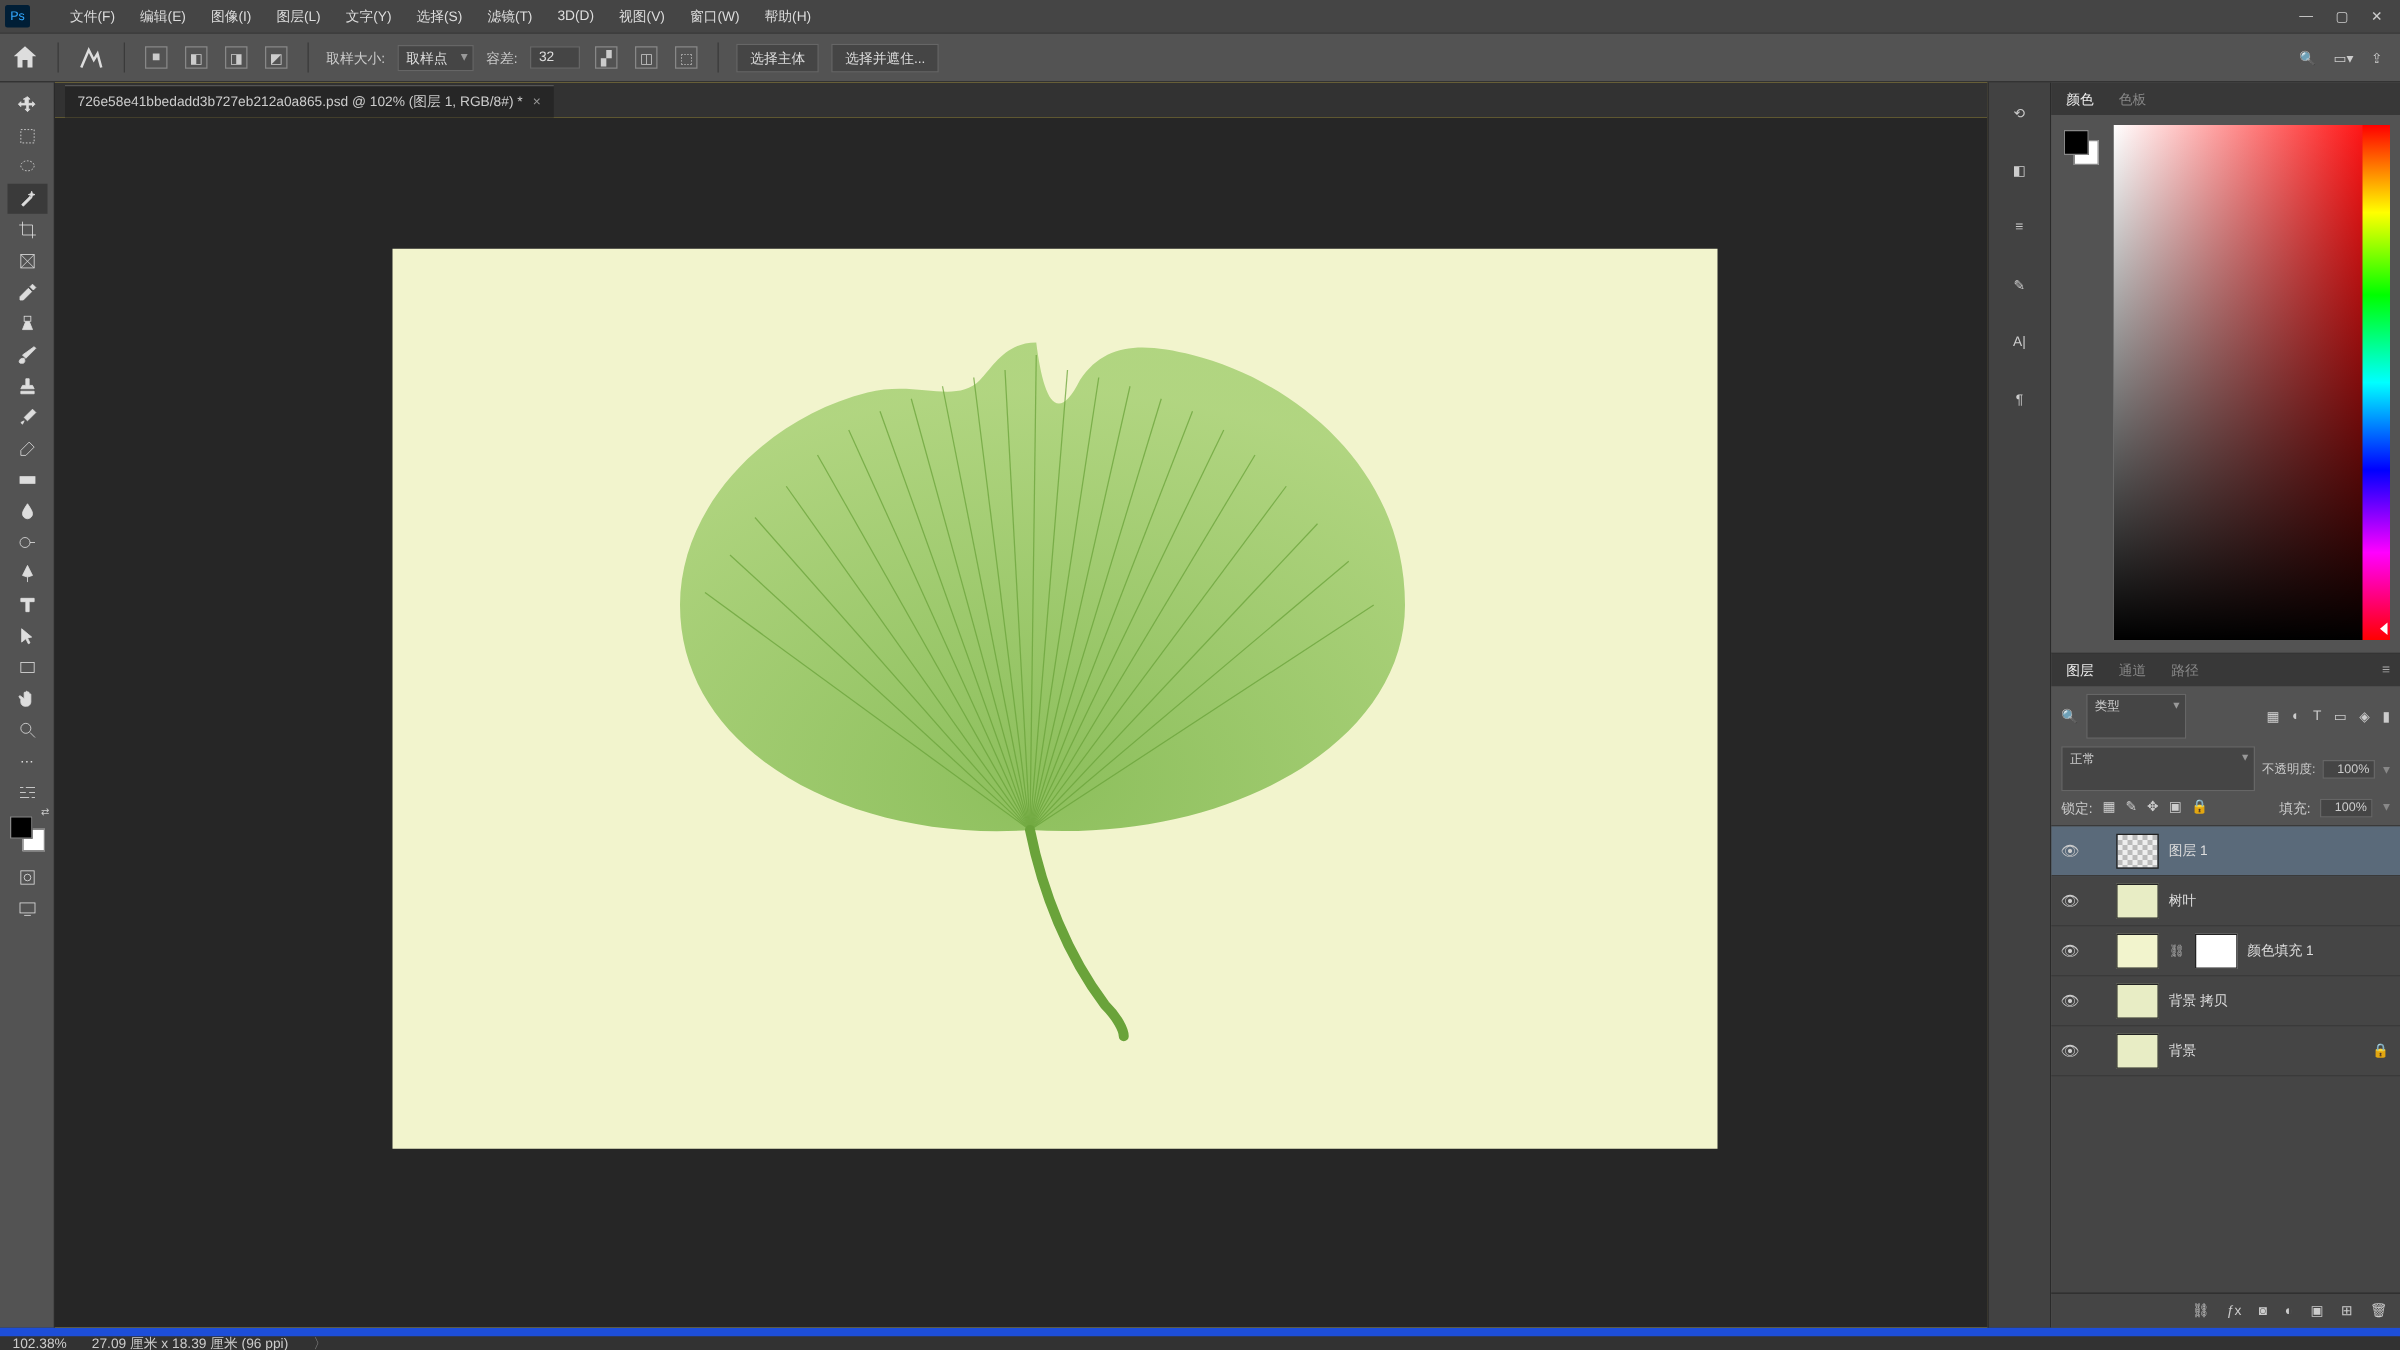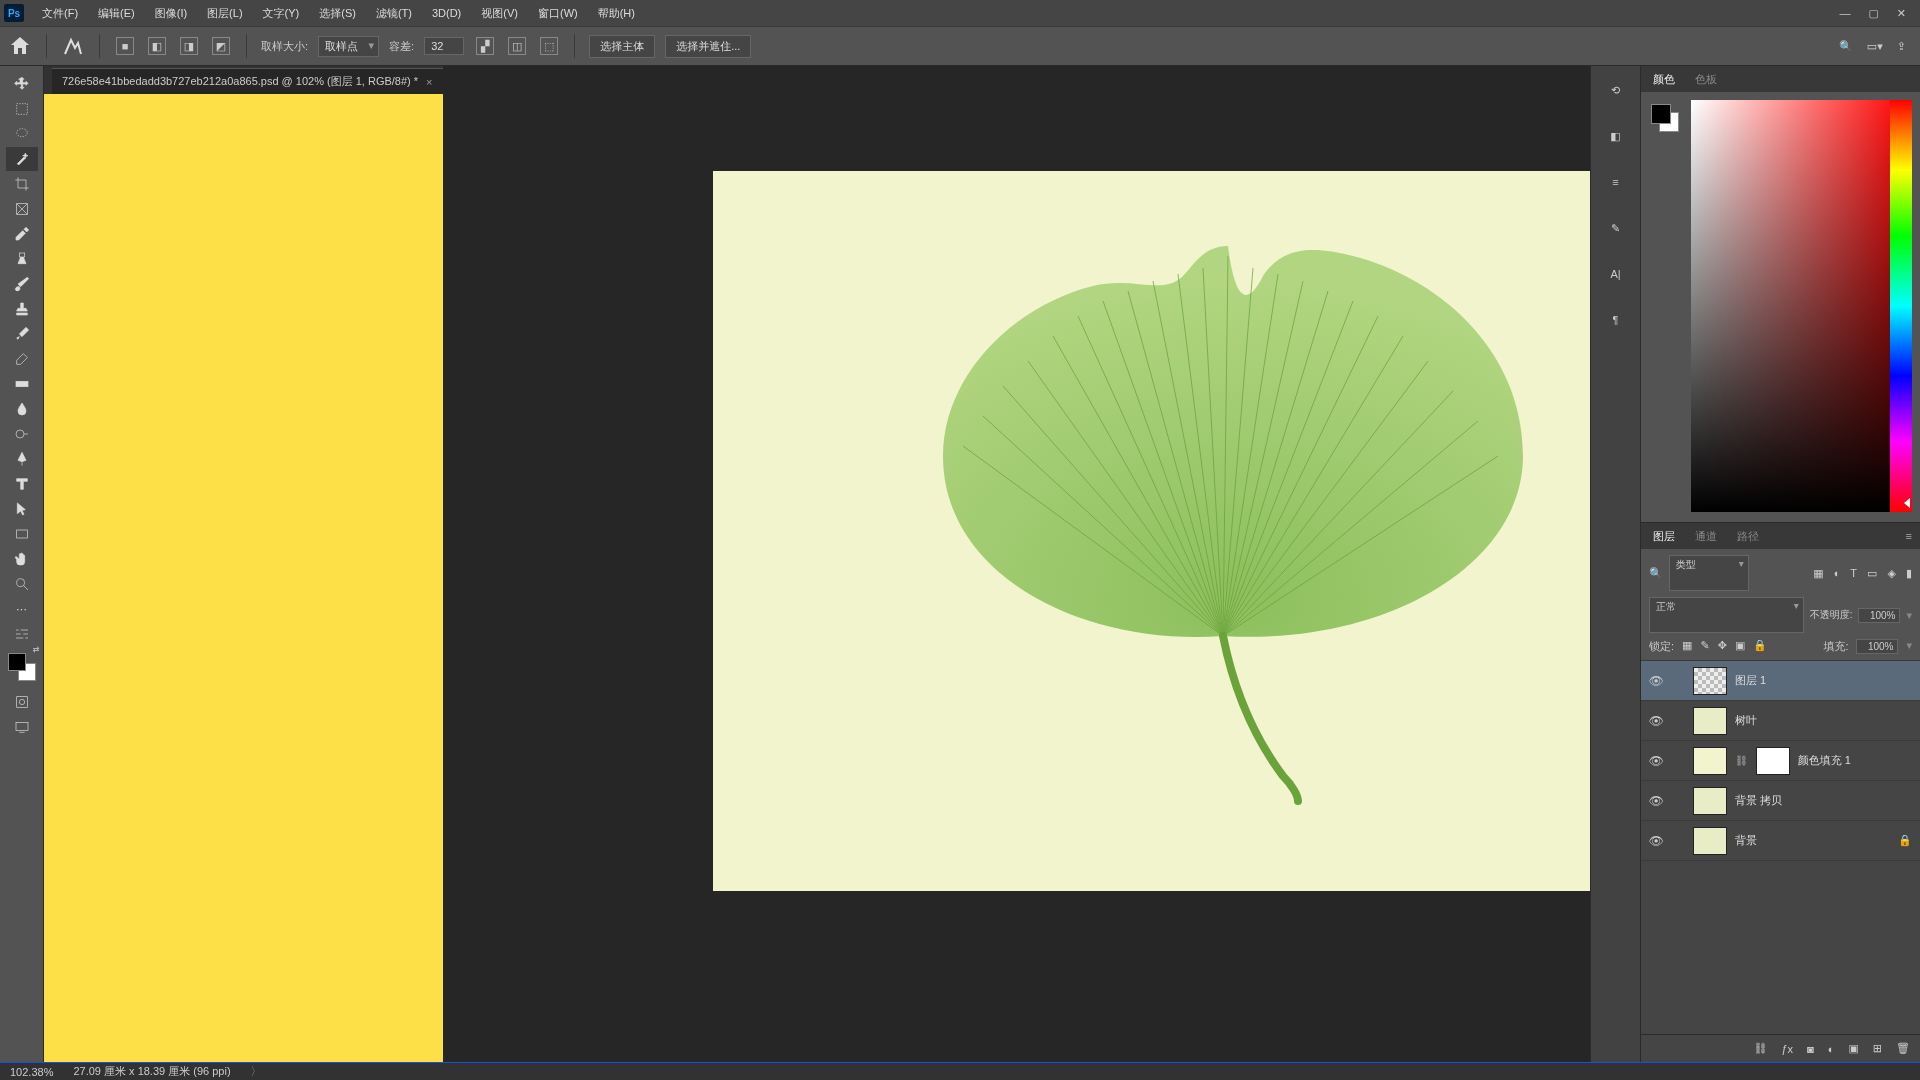--- a/index.html
+++ b/index.html
@@ -1,18 +1,18 @@
 <!DOCTYPE html>
 <html><head>
 <meta charset="utf-8">
 <style>
 *{margin:0;padding:0;box-sizing:border-box;font-family:"Microsoft YaHei",sans-serif;font-size:11px;color:#ccc;user-select:none}
 body{background:#323232;width:1920px;height:1080px;overflow:hidden;position:relative}
 .menubar{height:26px;background:#454545;display:flex;align-items:center;padding-left:4px;gap:0}
-.ps-logo{width:20px;height:18px;background:#001e36;color:#31a8ff;display:flex;align-items:center;justify-content:center;font-weight:bold;font-size:10px;border-radius:2px;margin-right:8px}
+.ps-logo{width:20px;height:18px;background:#001e36;color:#31a8ff;display:flex;align-items:center;justify-content:center;font-weight:normal;font-size:10px;border-radius:2px;margin-right:22px}
 .menu-item{padding:4px 10px;color:#ddd;cursor:default}
 .win-controls{margin-left:auto;display:flex;gap:18px;padding-right:14px;color:#999}
 .optbar{height:40px;background:#535353;display:flex;align-items:center;padding:0 8px;gap:10px;border-top:1px solid #383838;border-bottom:1px solid #2a2a2a}
 .opt-home{width:24px;height:24px;display:flex;align-items:center;justify-content:center}
 .opt-tool{width:24px;height:24px;display:flex;align-items:center;justify-content:center}
 .opt-sep{width:1px;height:24px;background:#3a3a3a;margin:0 4px}
 .opt-sq{width:18px;height:18px;border:1px solid #888;display:inline-flex;align-items:center;justify-content:center;margin:0 2px}
 .opt-label{font-size:11px;color:#ccc}
 .opt-select{background:#454545;border:1px solid #666;padding:2px 20px 2px 6px;font-size:11px;color:#ddd;position:relative}
 .opt-select::after{content:"▾";position:absolute;right:4px;color:#999}
@@ -21,21 +21,21 @@
 .opt-right{margin-left:auto;display:flex;gap:14px;align-items:center;padding-right:6px}
 .body-area{display:flex;height:calc(100% - 66px - 18px);position:relative}
 .toolbar{width:44px;background:#535353;display:flex;flex-direction:column;align-items:center;padding-top:6px;gap:1px;border-right:1px solid #2a2a2a}
 .tool{width:32px;height:24px;display:flex;align-items:center;justify-content:center;color:#ddd;cursor:pointer;position:relative}
 .tool.active{background:#3a3a3a}
 .tool svg{width:16px;height:16px;fill:#ddd;stroke:#ddd}
 .fgbg{width:28px;height:28px;position:relative;margin-top:6px}
 .fg{width:18px;height:18px;background:#000;border:1px solid #888;position:absolute;top:0;left:0;z-index:2}
 .bg{width:18px;height:18px;background:#fff;border:1px solid #888;position:absolute;bottom:0;right:0}
 .swap{position:absolute;top:-8px;right:-4px;font-size:8px;color:#ccc}
-.canvas-wrap{flex:1;background:#fde047;display:flex;flex-direction:row;min-width:0}
+.canvas-wrap{flex:1;background:#fde047;display:flex;flex-direction:column;min-width:0}
 .tabbar{height:28px;background:#323232;display:flex;align-items:flex-end;padding-left:8px}
 .doc-tab{padding:5px 10px;background:#262626;border-top:1px solid #555;font-size:11px;color:#bbb;display:flex;align-items:center;gap:8px}
 .doc-tab .x{color:#999;cursor:pointer}
 .canvas-area{flex:1;position:relative;overflow:hidden;background:#262626}
 .artboard{position:absolute;left:270px;top:105px;width:1060px;height:720px;background:#f2f4cd}
 .leaf{position:absolute;left:440px;top:130px;width:680px;height:620px}
 .right-dock{width:50px;background:#424242;display:flex;flex-direction:column;align-items:center;padding-top:12px;gap:22px;border-left:1px solid #2a2a2a}
 .dock-ico{width:24px;height:24px;display:flex;align-items:center;justify-content:center;color:#ccc}
 .panels{width:280px;background:#535353;display:flex;flex-direction:column;border-left:1px solid #2a2a2a}
 .panel-tabs{height:26px;background:#383838;display:flex;align-items:center;padding-left:8px;gap:12px}
@@ -63,21 +63,21 @@
 .eye.off{color:transparent}
 .thumb{width:34px;height:28px;background:#888;border:1px solid #222;flex-shrink:0}
 .thumb.checker{background:repeating-conic-gradient(#bbb 0 25%,#eee 0 50%) 0 0/8px 8px}
 .thumb.cream{background:#f2f4cd}
 .thumb.white{background:#fff}
 .thumb.leafth{background:#e8edc5}
 .layer-name{font-size:11px;color:#ddd}
 .lock{margin-left:auto;color:#bbb}
 .link{font-size:10px;color:#bbb}
 .layer-footer{height:28px;background:#454545;display:flex;align-items:center;justify-content:flex-end;gap:14px;padding:0 10px;border-top:1px solid #2a2a2a;color:#aaa}
-.statusbar{height:18px;background:#323232;display:flex;align-items:center;padding:0 10px;gap:20px;font-size:10px;color:#aaa;border-top:1px solid #1d4ed8}
+.statusbar{height:18px;background:#323232;display:flex;align-items:center;padding:0 10px;gap:20px;font-size:10px;color:#aaa;border-top:7px solid #1d4ed8}
 .sb-arrow{color:#888}
 </style>
 </head>
 <body>
 
 <div class="menubar">
   <div class="ps-logo">Ps</div>
   <div class="menu-item">文件(F)</div>
   <div class="menu-item">编辑(E)</div>
   <div class="menu-item">图像(I)</div>

